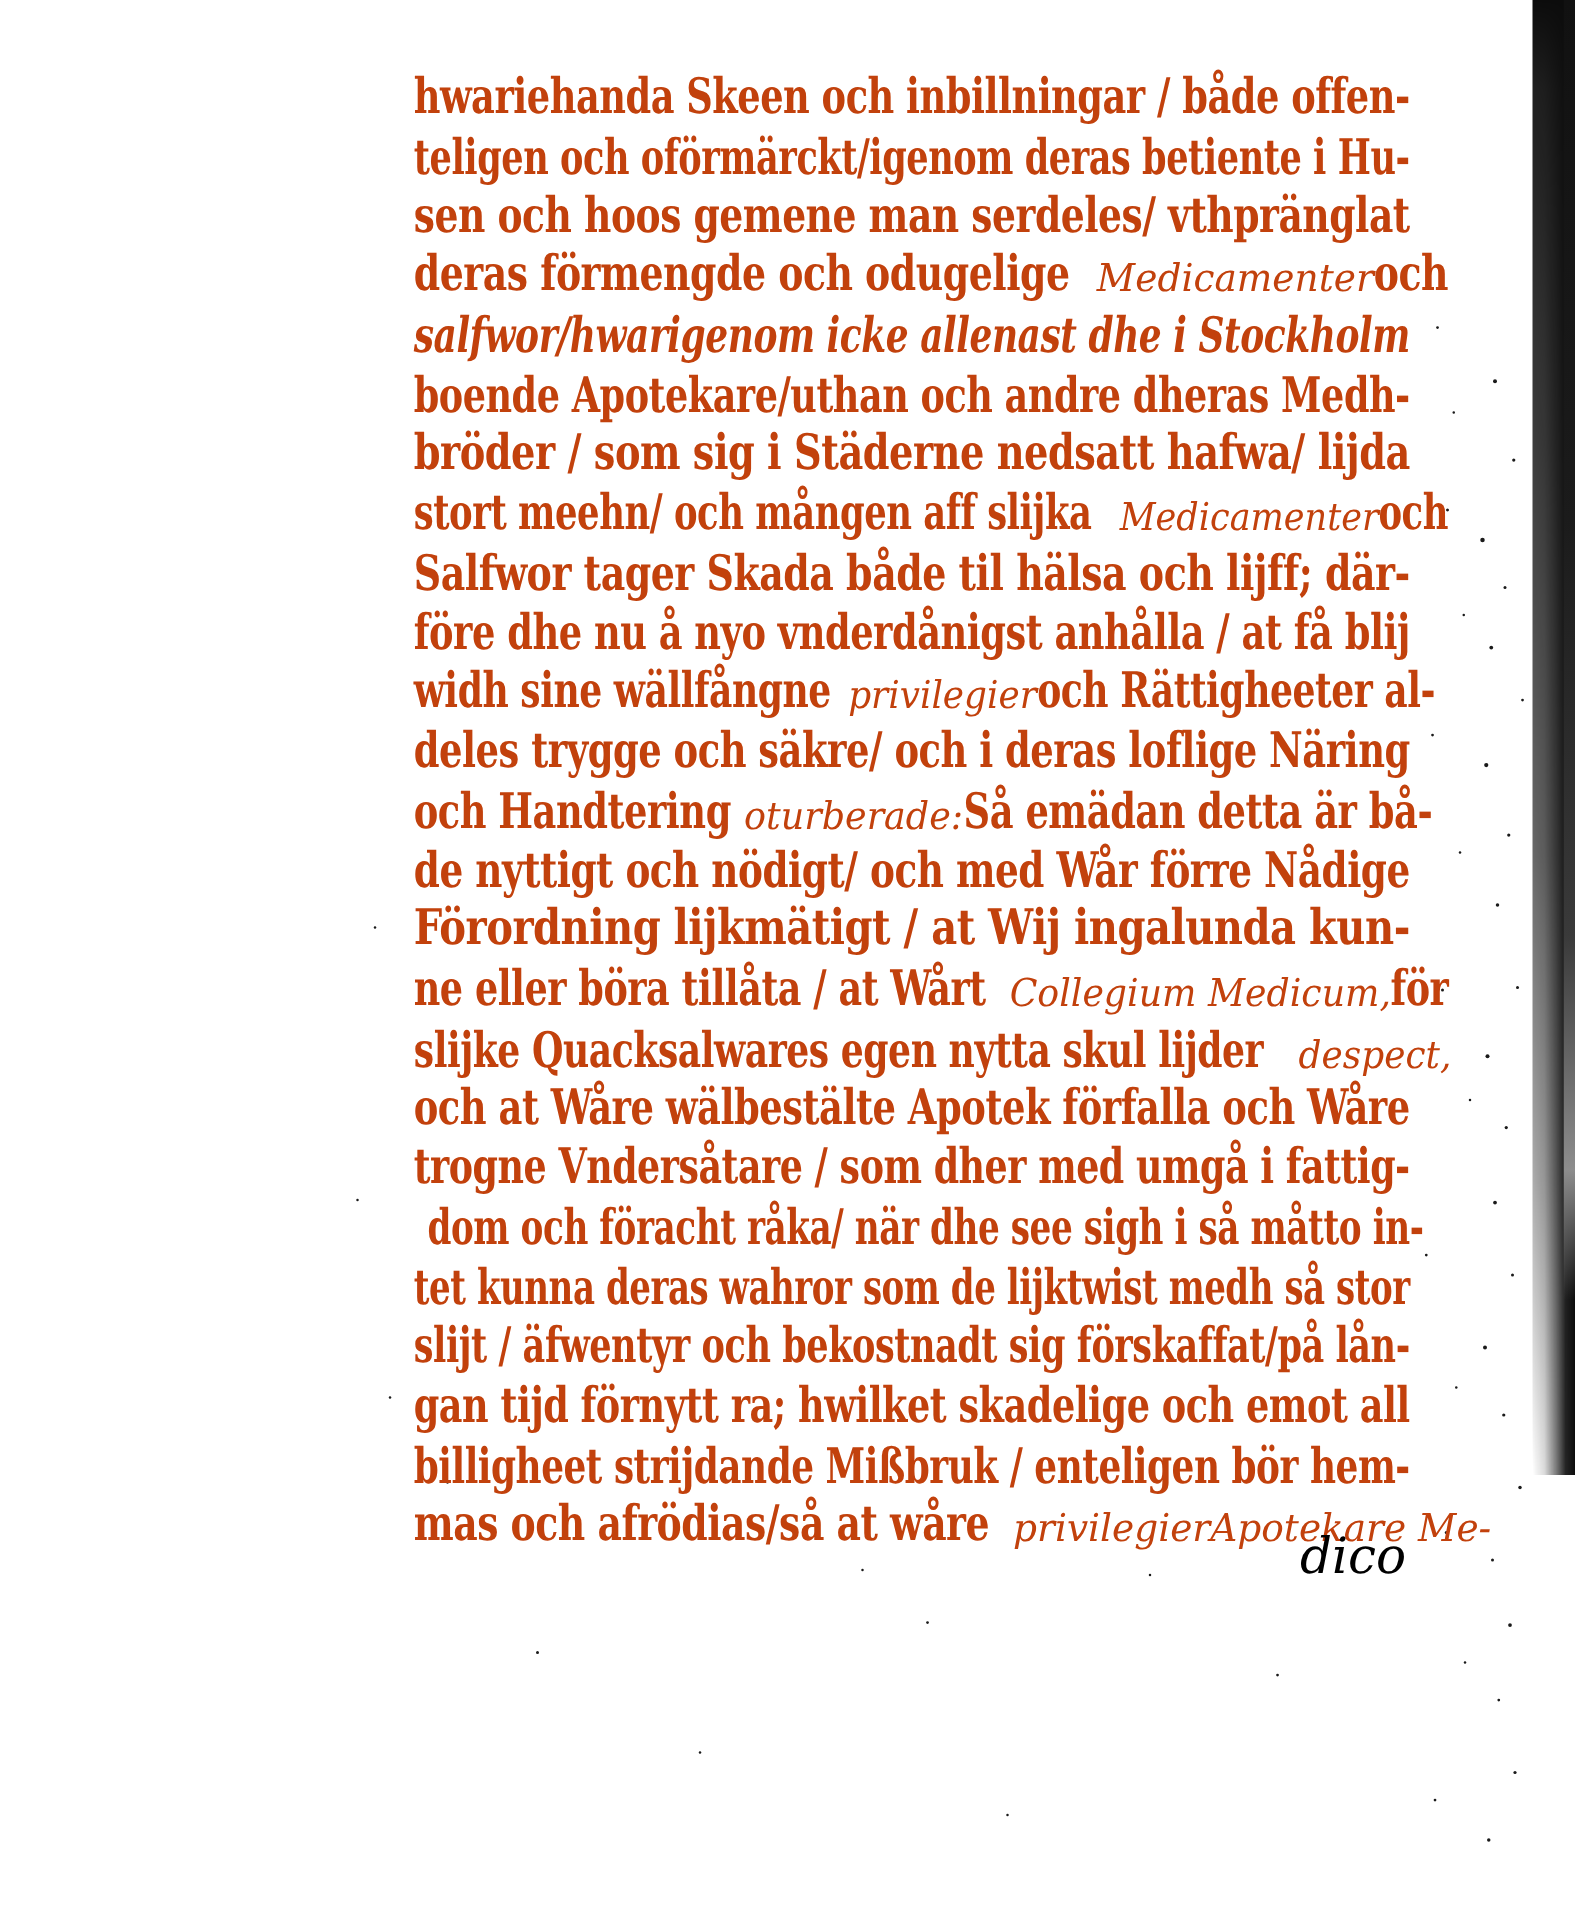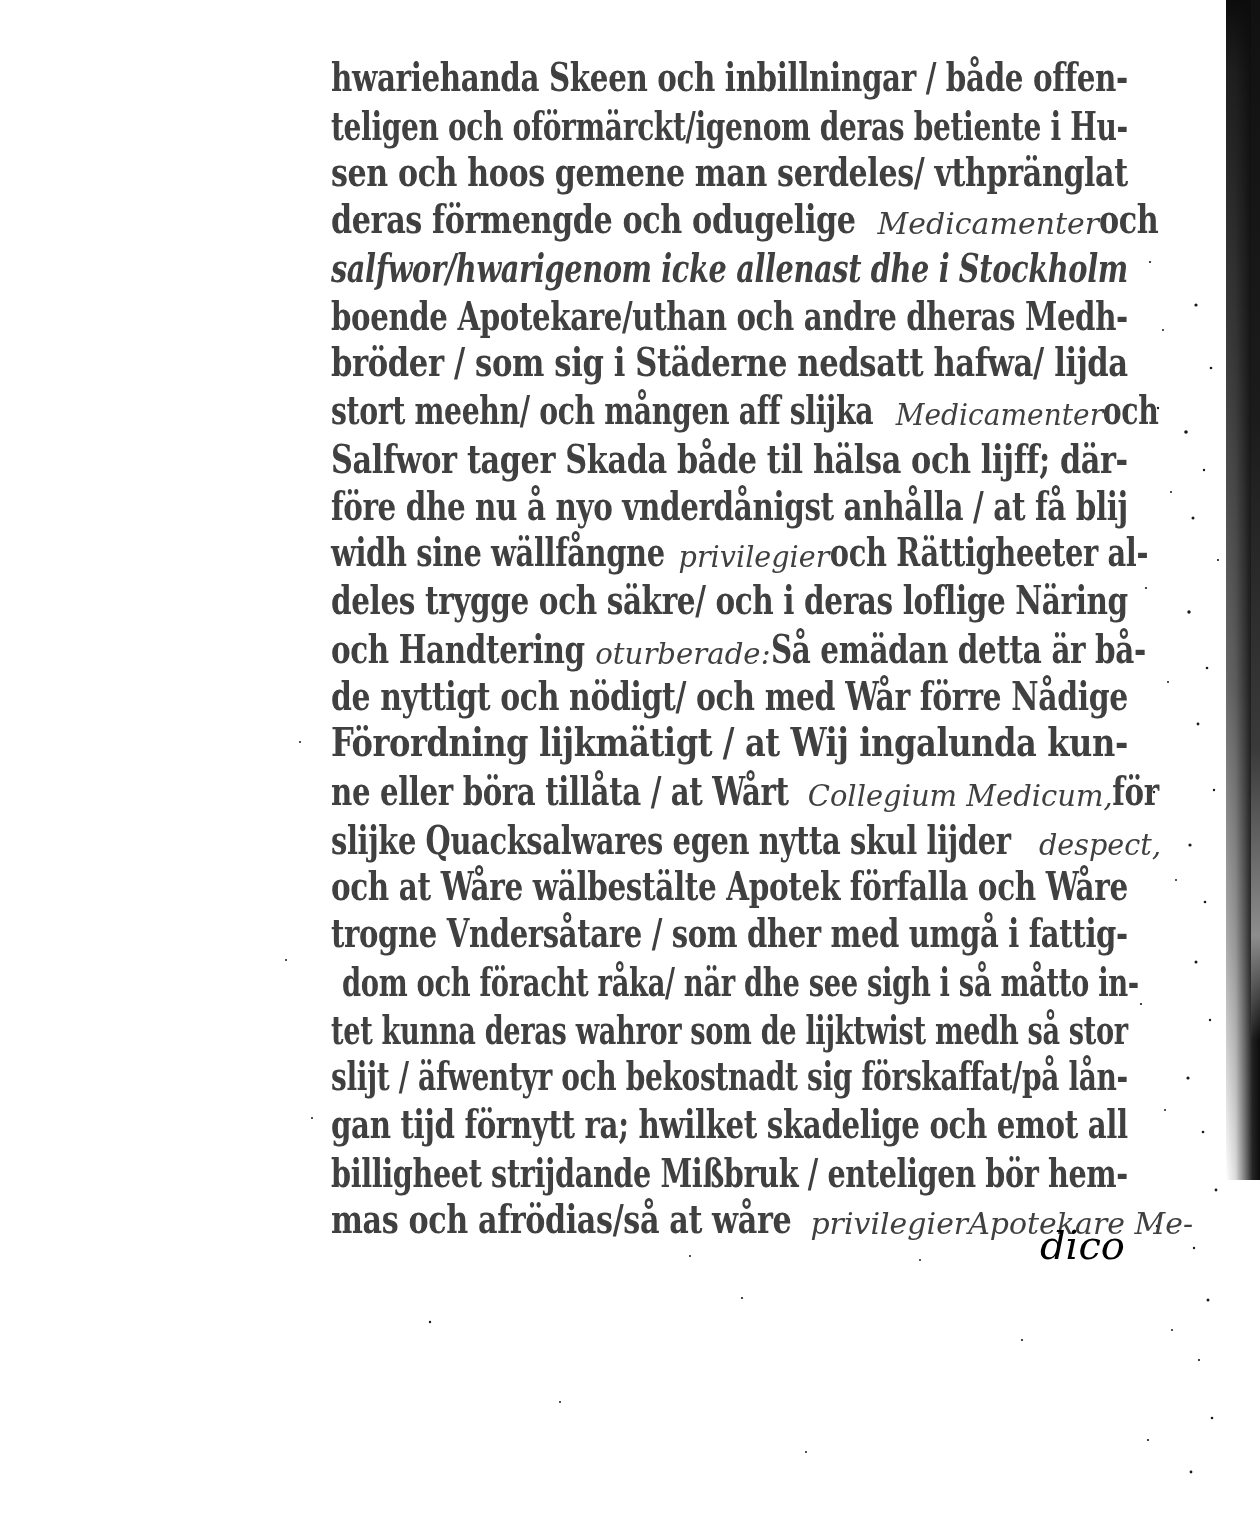--- a/index.html
+++ b/index.html
@@ -72,21 +72,21 @@
     top: 0;
     width: 1260px;
     height: 1528px;
   }
 
   .line {
     position: absolute;
     left: 331px;
     width: 830px;
     white-space: nowrap;
-    color: #404040;
+    color: #c2410c;
     font-family: "DejaVu Serif", serif;
     font-weight: 700;
     font-size: 35px;
     letter-spacing: -0.4px;
     line-height: 1;
     
     text-rendering: optimizeLegibility;
   }
 
   

